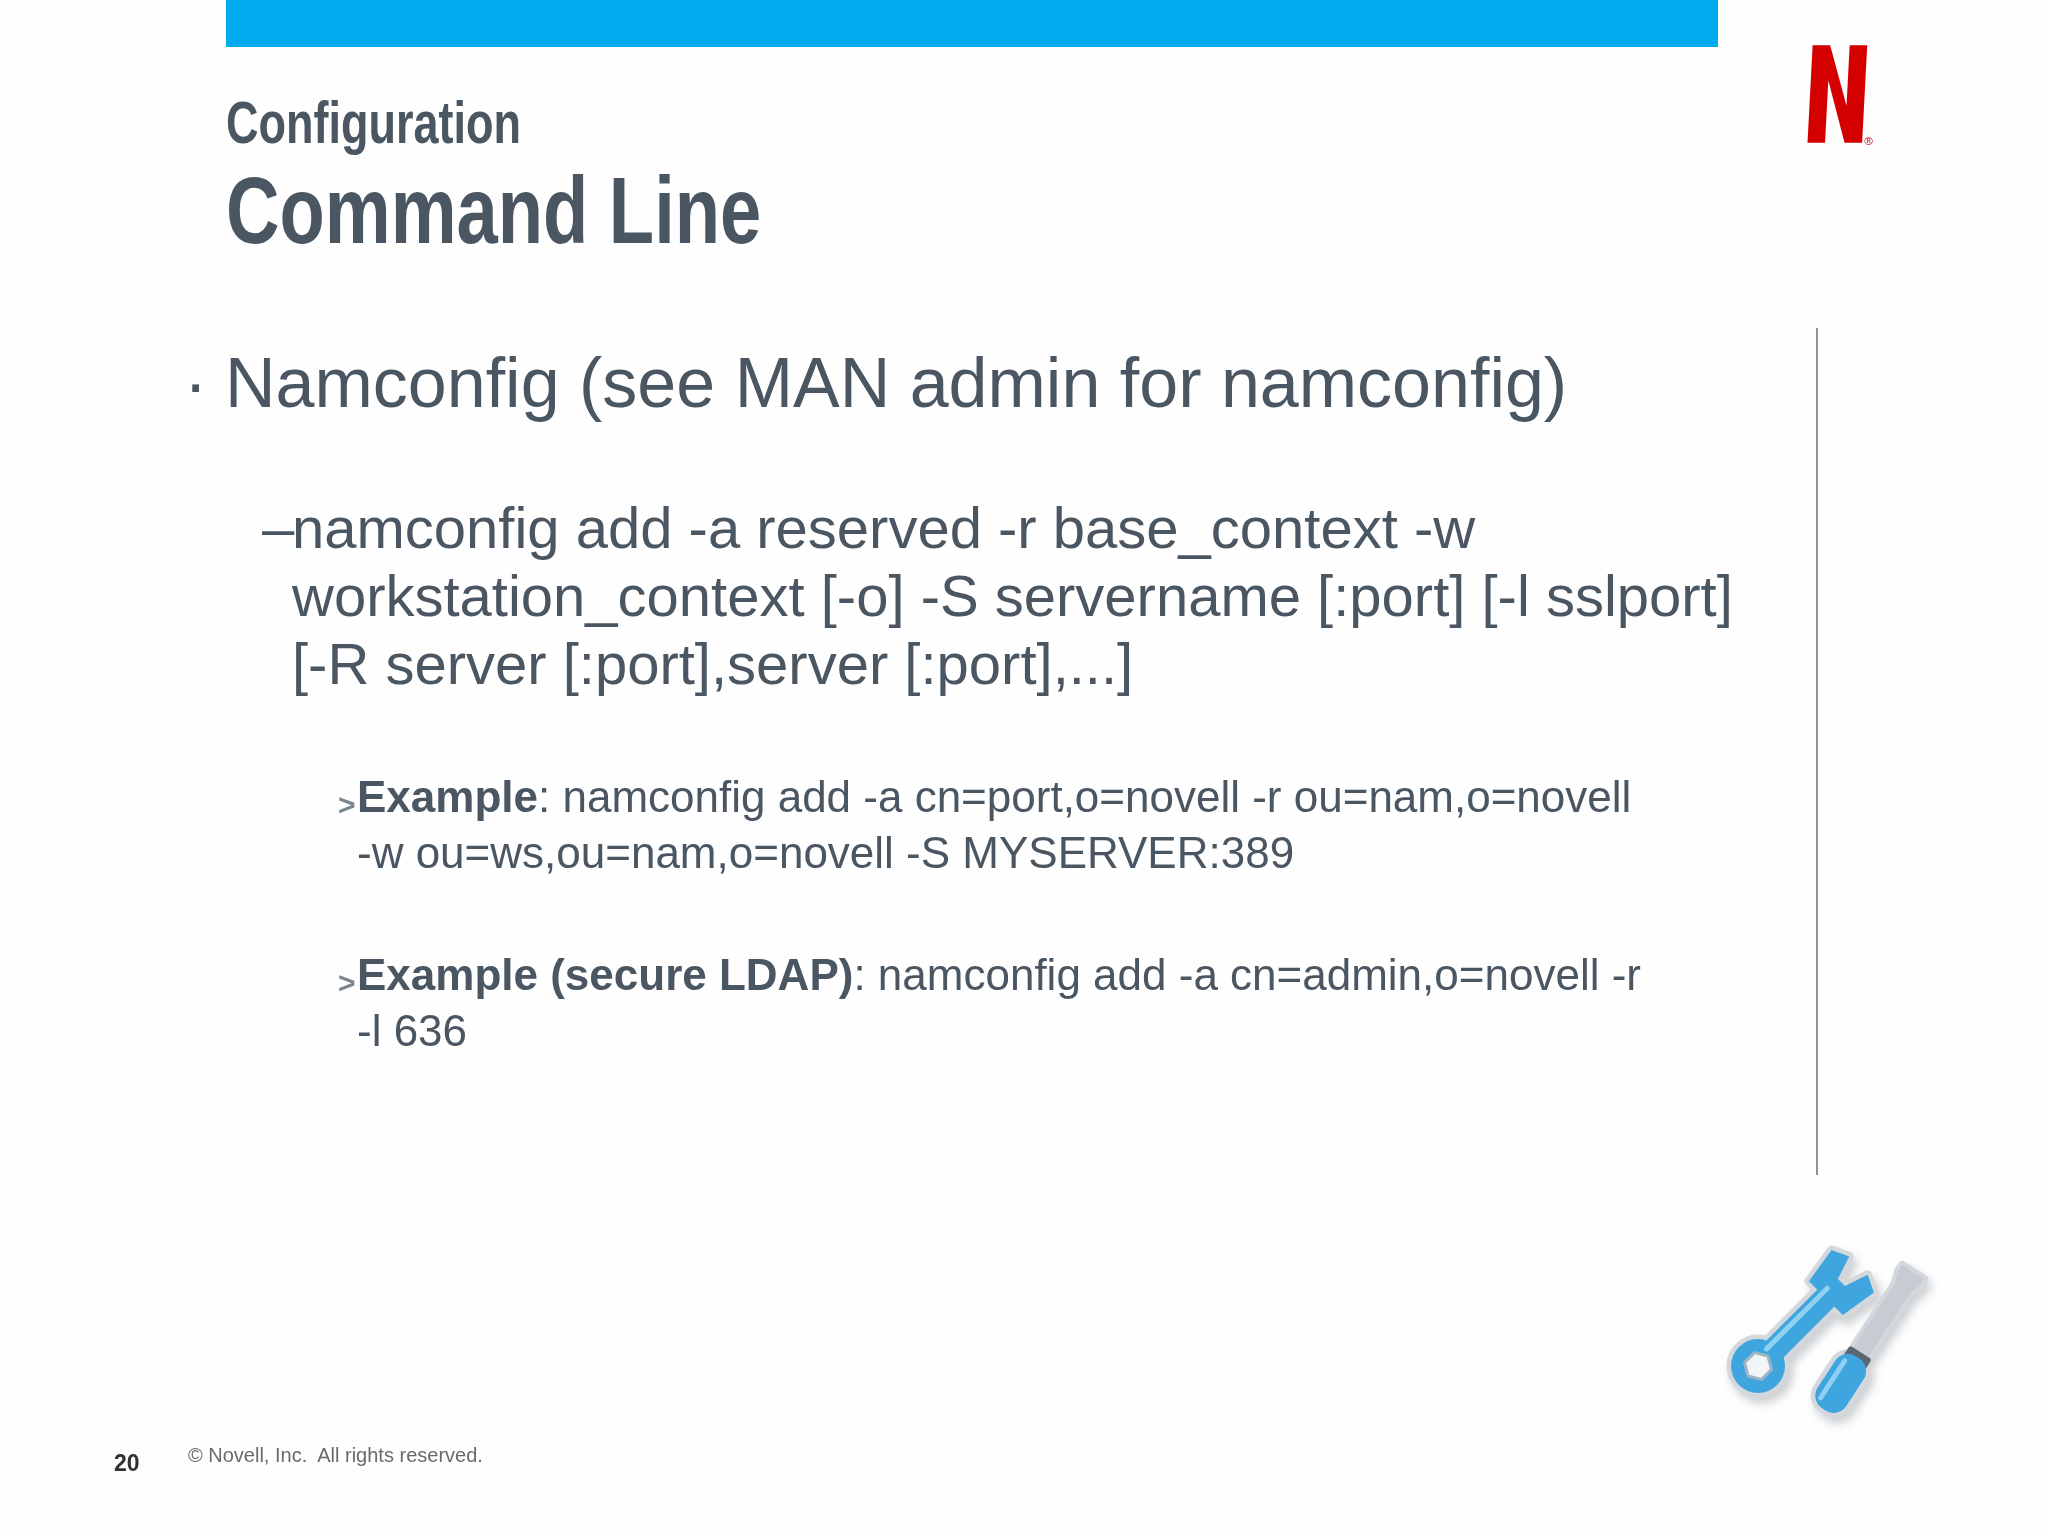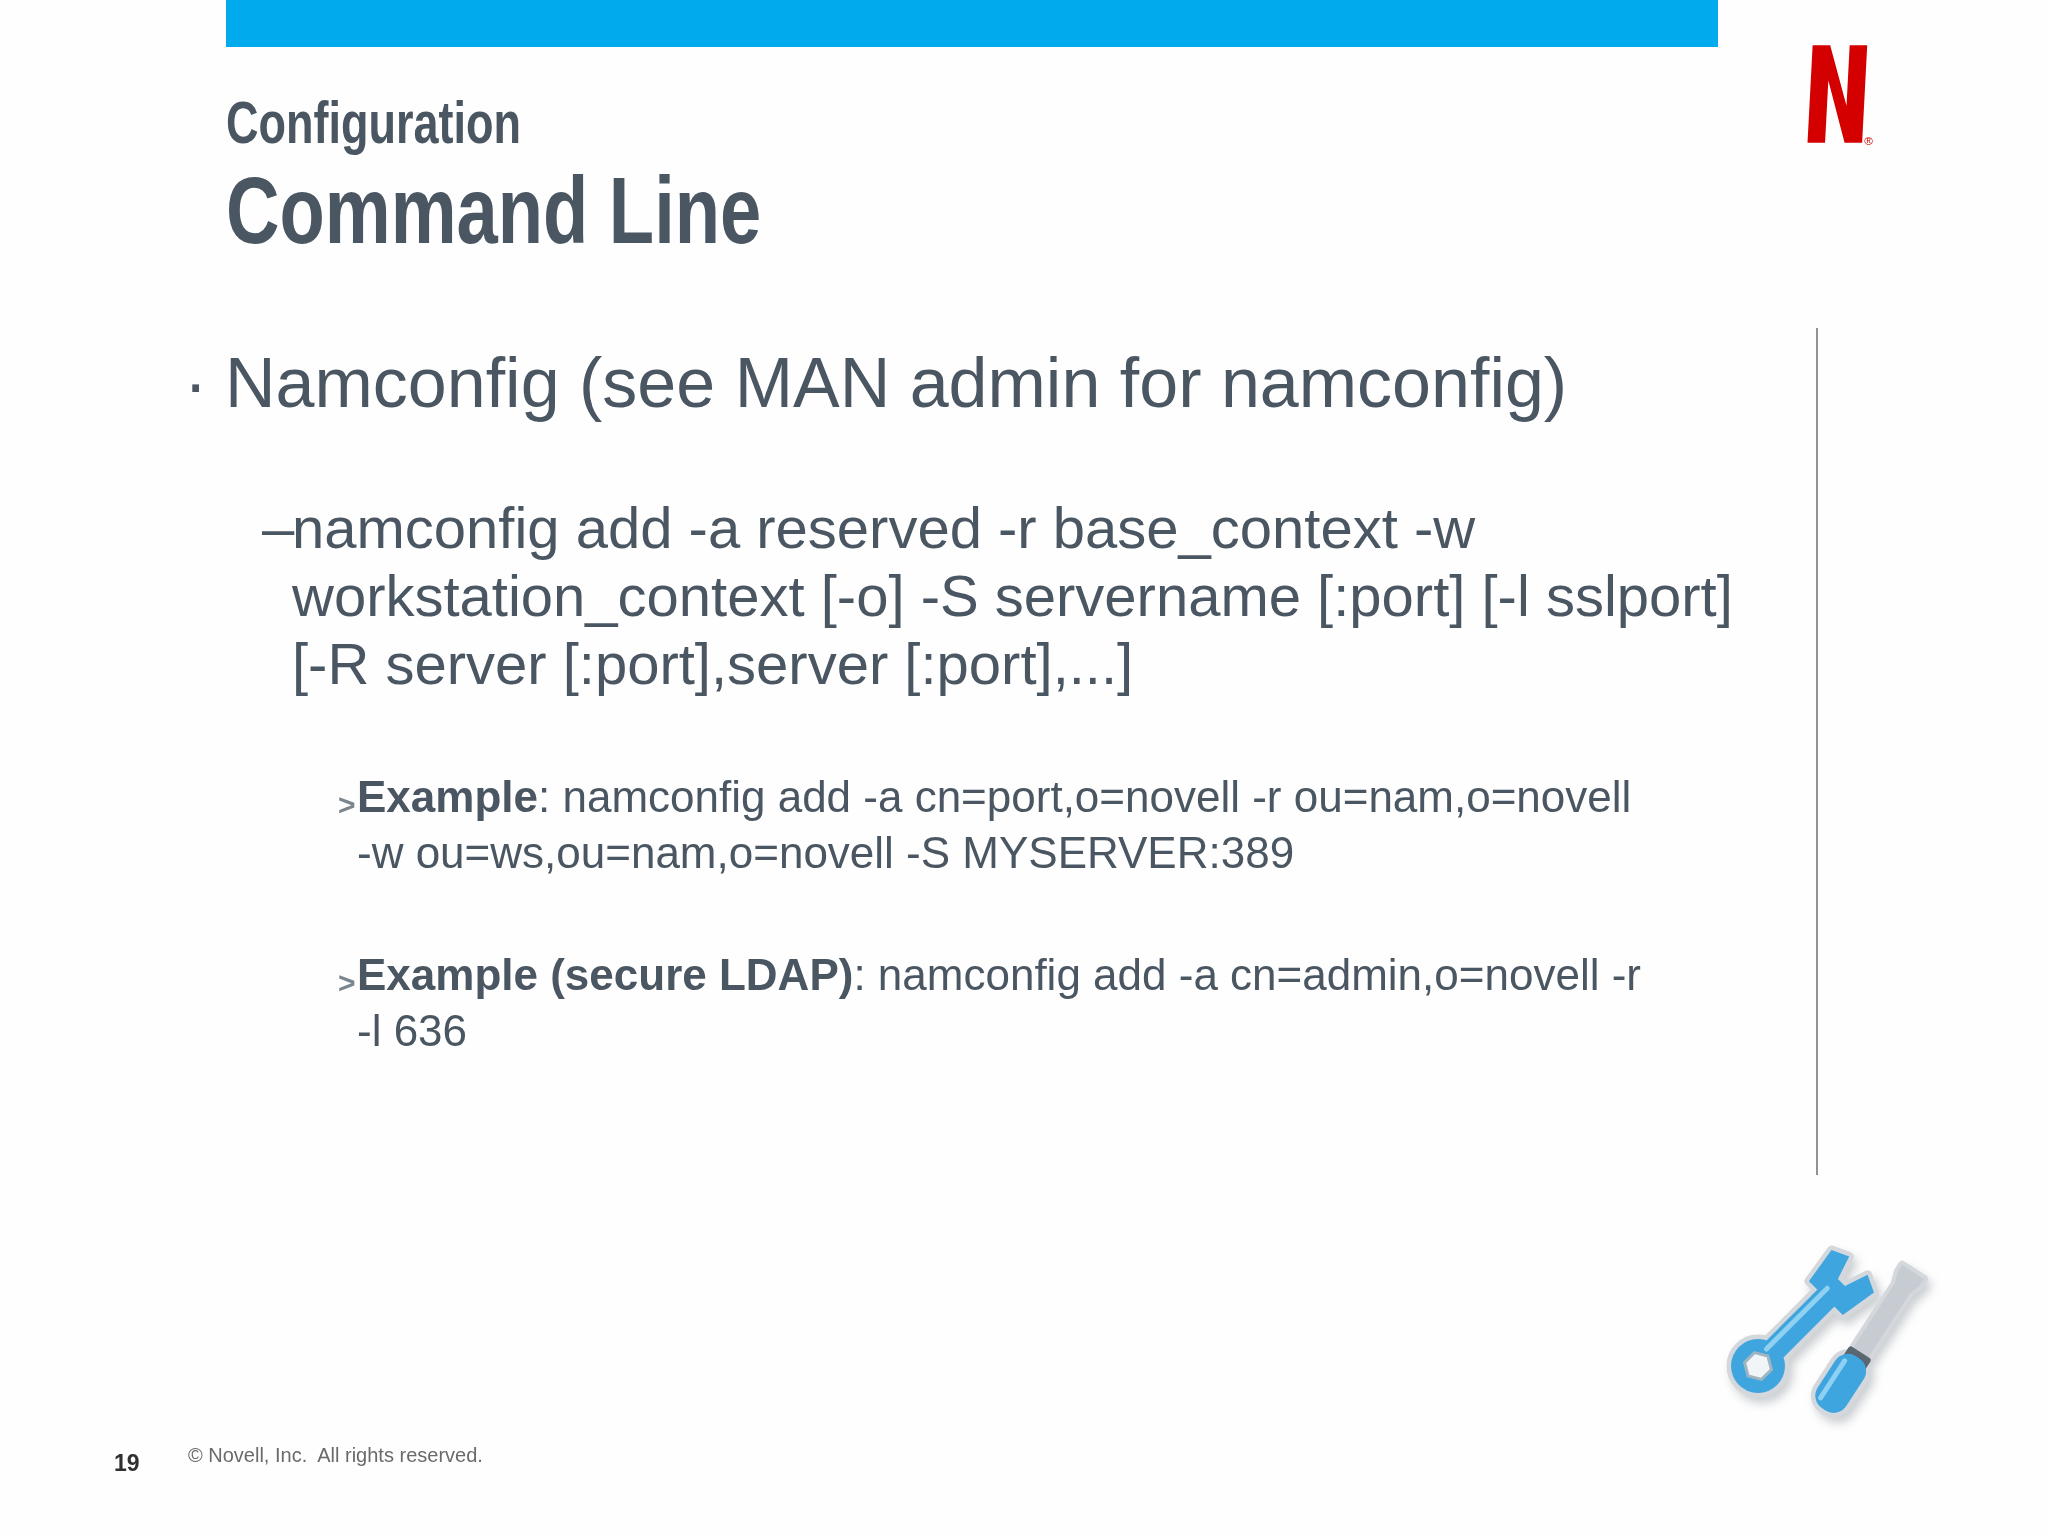--- a/index.html
+++ b/index.html
@@ -132,16 +132,16 @@
       <path class="tg to" d="M140 -9 L152 -13 L160 -13 L160 13 L152 13 L140 9 Z" stroke-width="8"></path>
       <rect class="tb to" x="-4" y="-17" width="62" height="34" rx="15" stroke-width="9"></rect>
       <rect class="tg" x="62" y="-9" width="80" height="18" rx="4"></rect>
       <path class="tg" d="M140 -9 L152 -13 L160 -13 L160 13 L152 13 L140 9 Z"></path>
       <rect class="td" x="50" y="-13" width="14" height="26" rx="3"></rect>
       <rect class="tb" x="-4" y="-17" width="62" height="34" rx="15"></rect>
       <path d="M4 -9 L48 -9" stroke="#8ED1F2" stroke-width="5" stroke-linecap="round" fill="none"></path>
     </g>
   </svg>
 
-  <div class="page-num">19</div>
+  <div class="page-num">20</div>
   <div class="copyright">© Novell, Inc.  All rights reserved.</div>
 
 </div>
 
 </body></html>

